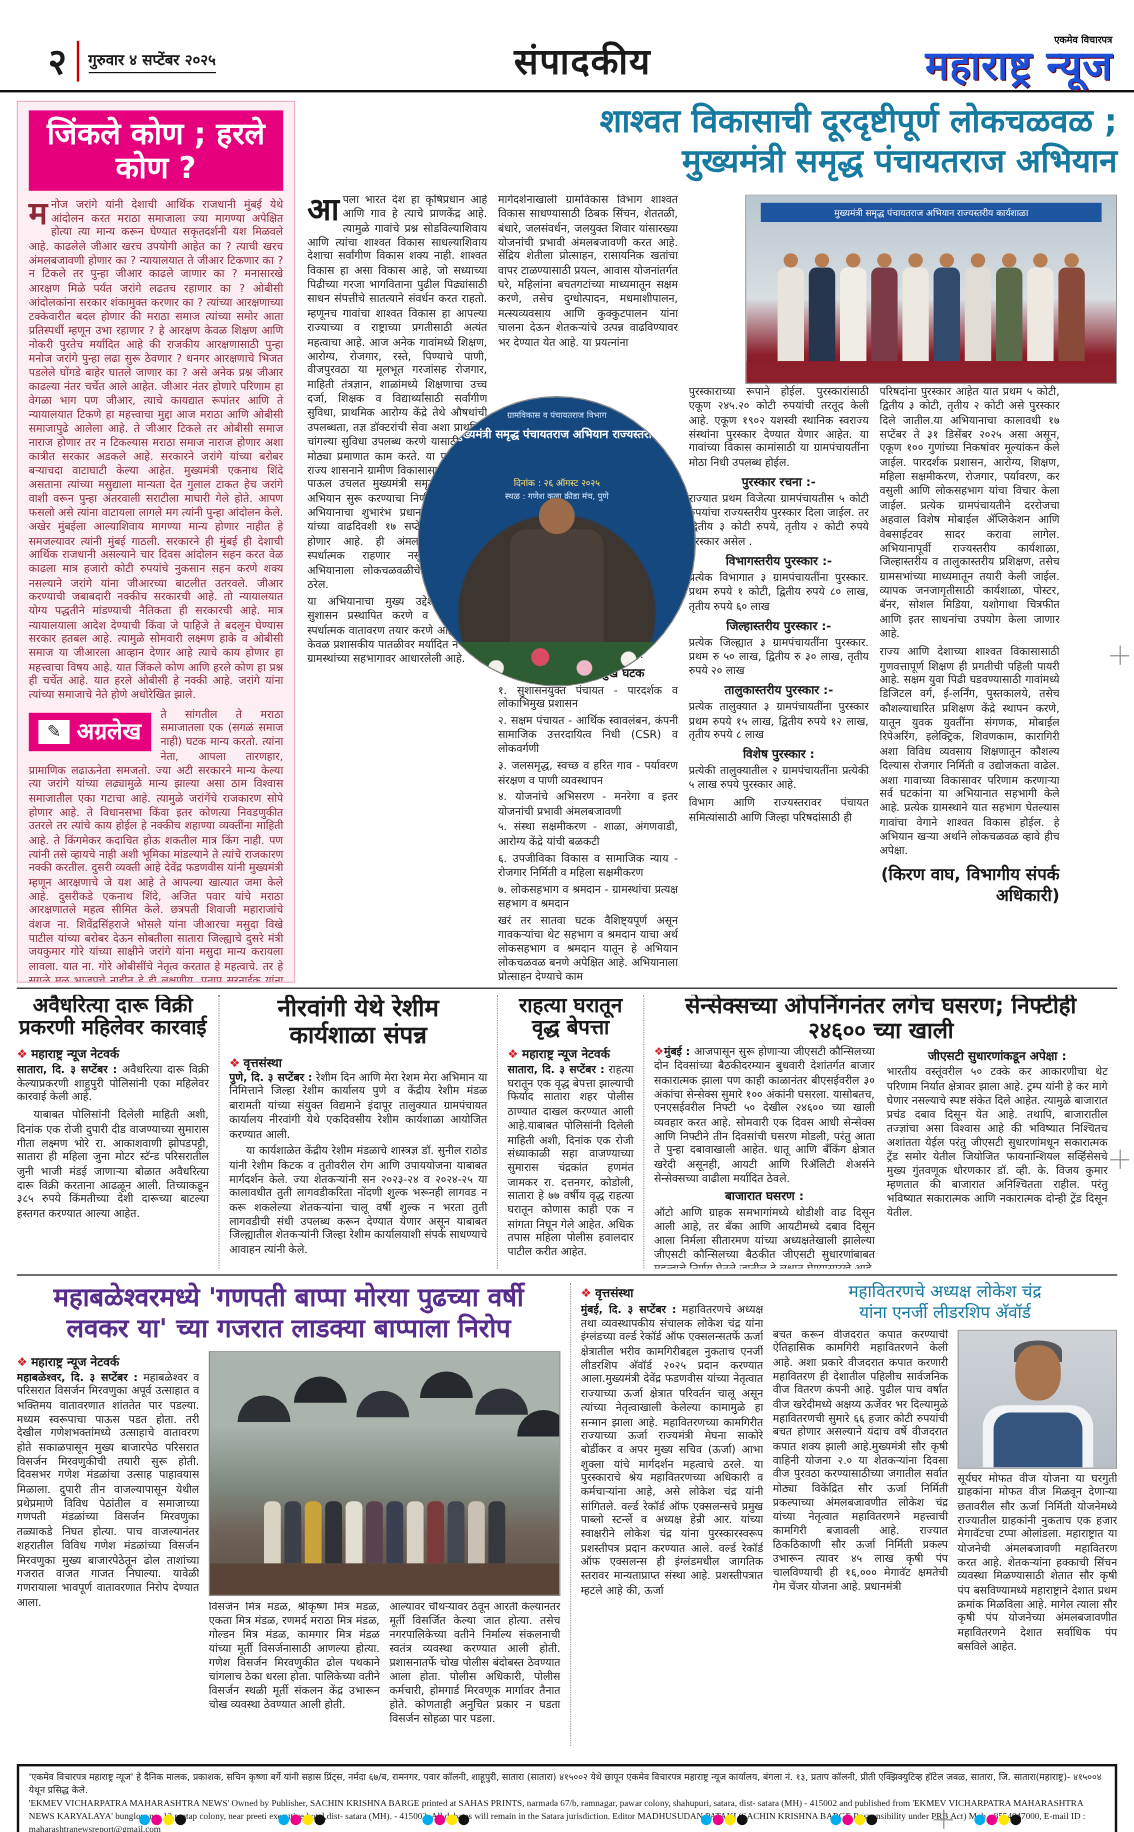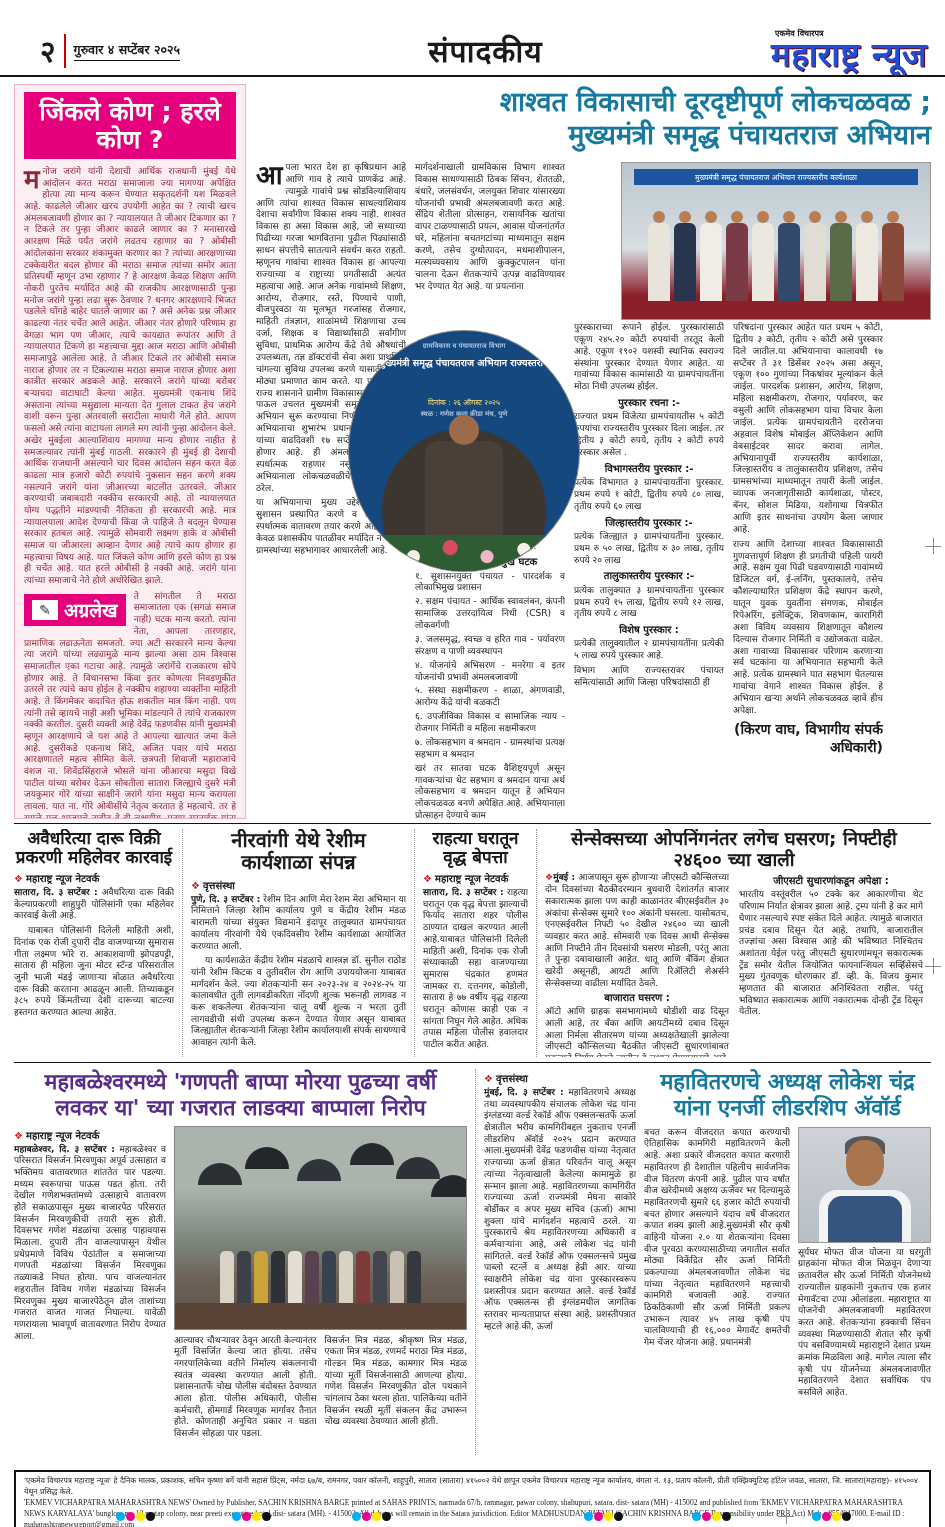--- a/index.html
+++ b/index.html
@@ -9,21 +9,21 @@
   .page { position:absolute; inset:0; }
 
   
   .masthead { display:flex; align-items:flex-end; justify-content:space-between;
               padding:30px 18px 4px 40px; border-bottom:2.5px solid #111; }
   .mh-left { display:flex; align-items:center; gap:8px; }
   .page-num { font-size:30px; font-weight:bold; }
   .mh-bar { width:2px; height:34px; background:#c00; }
   .mh-date { font-size:12.5px; font-weight:bold; border-bottom:1px solid #111; padding-bottom:2px;}
   .section-title { font-size:30px; font-weight:bold; letter-spacing:1px; transform:translateX(10px); }
-  .logo { text-align:left; line-height:1; }
+  .logo { text-align:right; line-height:1; }
   .logo-top { font-size:8px; font-weight:bold; color:#111; margin-left:4px;}
   .logo-main { font-size:33px; font-weight:bold; color:#1d4ed8;
                text-shadow:1px 1px 0 #7a0000; letter-spacing:0.5px; }
 
   
   .just { text-align:justify; }
   .byline { font-size:10px; font-weight:bold; margin:3px 0 2px; }
   .byline .dia { color:#d1202a; margin-right:3px; }
   .dateline { font-weight:bold; }
   .subhead { font-weight:bold; text-align:center; font-size:10px; margin:2px 0; }
@@ -128,21 +128,21 @@
   .umbrella { position:absolute; width:44px; height:22px; border-radius:44px 44px 0 0; }
   .crowd { position:absolute; bottom:26px; left:0; width:100%; display:flex; gap:3px; justify-content:center;}
   .cperson { width:14px; height:52px; border-radius:5px 5px 0 0; }
   .gan-ground { position:absolute; bottom:0; width:100%; height:26px; background:#5a4437; }
   .gan-subcols { display:flex; gap:8px; margin-top:5px; height:102px; overflow:hidden; }
   .gan-subcols div { flex:1; font-size:9px; line-height:1.3; }
 
   .award { flex:1; padding-left:8px; display:flex; gap:8px; }
   .aw-colA { width:152px; font-size:9px; line-height:1.3; overflow:hidden; height:375px; }
   .aw-main { flex:1; }
-  .aw-headline { color:#1679a0; font-weight:bold; text-align:center; font-size:22px;
+  .aw-headline { color:#1679a0; font-weight:normal; text-align:center; font-size:14px;
                  line-height:1.2; margin-bottom:5px; }
   .aw-grid { display:flex; gap:8px; height:300px; overflow:hidden; }
   .aw-colB { width:146px; font-size:9px; line-height:1.3; }
   .aw-colC { flex:1; font-size:9px; line-height:1.3; }
   .aw-photo { width:100%; height:116px; position:relative; overflow:hidden; border:1px solid #999;
               background:linear-gradient(#cfd3d8,#b8bec6); margin-bottom:4px; }
   .aw-photo .head { position:absolute; top:12px; left:50%; transform:translateX(-50%);
                     width:38px; height:46px; border-radius:45%; background:#a8754e; }
   .aw-photo .hair { position:absolute; top:8px; left:50%; transform:translateX(-50%);
                     width:40px; height:18px; border-radius:50% 50% 0 0; background:#56585c; }
@@ -362,22 +362,22 @@
               <span class="cperson" style="background:#394150"></span>
               <span class="cperson" style="background:#d8d2c5"></span>
               <span class="cperson" style="background:#7c3a3a"></span>
               <span class="cperson" style="background:#41464f"></span>
               <span class="cperson" style="background:#c9c2b4"></span>
               <span class="cperson" style="background:#35393f"></span>
             </div>
             <div class="gan-ground"></div>
           </div>
           <div class="gan-subcols">
+            <div class="just">विसर्जन मित्र मंडळ, श्रीकृष्ण मित्र मंडळ, एकता मित्र मंडळ, रणमर्द मराठा मित्र मंडळ, गोल्डन मित्र मंडळ, कामगार मित्र मंडळ यांच्या मूर्ती विसर्जनासाठी आणल्या होत्या. गणेश विसर्जन मिरवणुकीत ढोल पथकाने चांगलाच ठेका धरला होता. पालिकेच्या वतीने विसर्जन स्थळी मूर्ती संकलन केंद्र उभारून चोख व्यवस्था ठेवण्यात आली होती.</div>
             <div class="just">आल्यावर चौथऱ्यावर ठेवून आरती केल्यानंतर मूर्ती विसर्जित केल्या जात होत्या. तसेच नगरपालिकेच्या वतीने निर्माल्य संकलनाची स्वतंत्र व्यवस्था करण्यात आली होती. प्रशासनातर्फे चोख पोलीस बंदोबस्त ठेवण्यात आला होता. पोलीस अधिकारी, पोलीस कर्मचारी, होमगार्ड मिरवणूक मार्गावर तैनात होते. कोणताही अनुचित प्रकार न घडता विसर्जन सोहळा पार पडला.</div>
-            <div class="just">विसर्जन मित्र मंडळ, श्रीकृष्ण मित्र मंडळ, एकता मित्र मंडळ, रणमर्द मराठा मित्र मंडळ, गोल्डन मित्र मंडळ, कामगार मित्र मंडळ यांच्या मूर्ती विसर्जनासाठी आणल्या होत्या. गणेश विसर्जन मिरवणुकीत ढोल पथकाने चांगलाच ठेका धरला होता. पालिकेच्या वतीने विसर्जन स्थळी मूर्ती संकलन केंद्र उभारून चोख व्यवस्था ठेवण्यात आली होती.</div>
           </div>
         </div>
       </div>
     </article>
 
     <article class="award">
       <div class="aw-colA just">
         <div class="byline"><span class="dia">❖</span><span>वृत्तसंस्था</span></div>
         <span class="dateline">मुंबई, दि. ३ सप्टेंबर :</span>
         <span>महावितरणचे अध्यक्ष तथा व्यवस्थापकीय संचालक लोकेश चंद्र यांना इंग्लंडच्या वर्ल्ड रेकॉर्ड ऑफ एक्सलन्सतर्फे ऊर्जा क्षेत्रातील भरीव कामगिरीबद्दल नुकताच एनर्जी लीडरशिप अ‍ॅवॉर्ड २०२५ प्रदान करण्यात आला.मुख्यमंत्री देवेंद्र फडणवीस यांच्या नेतृत्वात राज्याच्या ऊर्जा क्षेत्रात परिवर्तन चालू असून त्यांच्या नेतृत्वाखाली केलेल्या कामामुळे हा सन्मान झाला आहे. महावितरणच्या कामगिरीत राज्याच्या ऊर्जा राज्यमंत्री मेघना साकोरे बोर्डीकर व अपर मुख्य सचिव (ऊर्जा) आभा शुक्ला यांचे मार्गदर्शन महत्वाचे ठरले. या पुरस्काराचे श्रेय महावितरणच्या अधिकारी व कर्मचाऱ्यांना आहे, असे लोकेश चंद्र यांनी सांगितले. वर्ल्ड रेकॉर्ड ऑफ एक्सलन्सचे प्रमुख पाब्लो स्टर्न्ले व अध्यक्ष हेन्री आर. यांच्या स्वाक्षरीने लोकेश चंद्र यांना पुरस्कारस्वरूप प्रशस्तीपत्र प्रदान करण्यात आले. वर्ल्ड रेकॉर्ड ऑफ एक्सलन्स ही इंग्लंडमधील जागतिक स्तरावर मान्यताप्राप्त संस्था आहे. प्रशस्तीपत्रात म्हटले आहे की, ऊर्जा</span>

